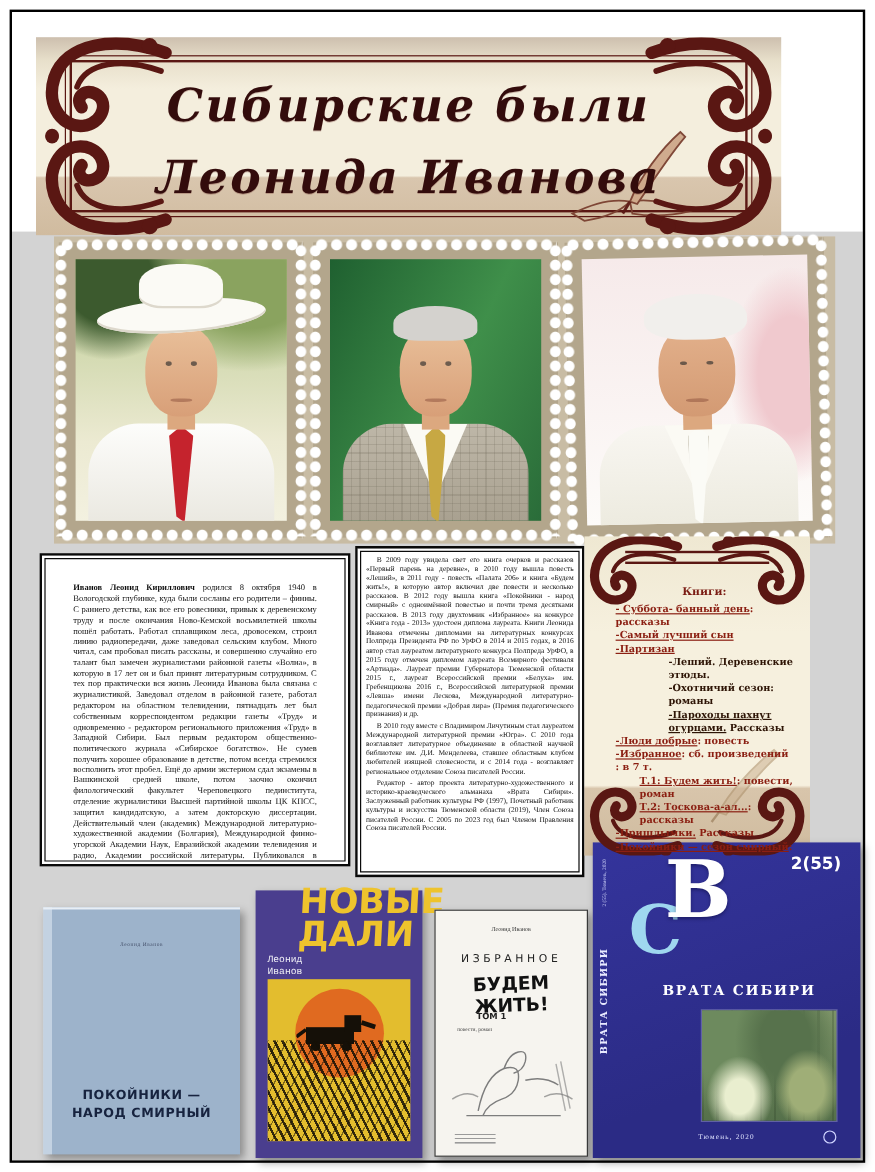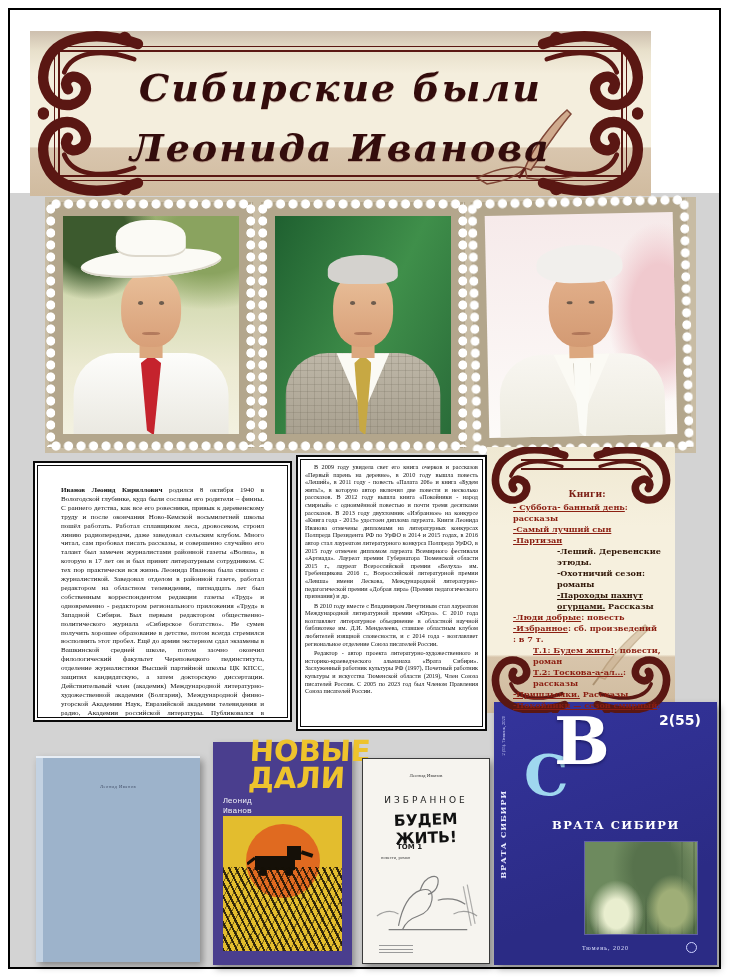--- a/index.html
+++ b/index.html
@@ -357,20 +357,24 @@
     </div>
 
     <span class="bf-quill"><svg viewBox="0 0 90 70">
           <path d="M78,6 C60,20 40,42 32,58 L38,60 C50,44 66,24 82,10 Z" fill="#cbb191" stroke="#a98c66" stroke-width="1.5"></path>
           <path d="M32,58 L26,66" stroke="#8a6c48" stroke-width="2"></path>
         </svg></span>
   </div>
 
   <div class="cover book1">
     <div class="b1-author">Леонид Иванов</div>
+    <div class="b1-title">
+      <div>ПОКОЙНИКИ —</div>
+      <div>НАРОД СМИРНЫЙ</div>
+    </div>
   </div>
 
   <div class="cover book2">
     <div class="b2-title">
       <div>НОВЫЕ</div>
       <div>ДАЛИ</div>
     </div>
     <div class="b2-author">
       <div>Леонид</div>
       <div>Иванов</div>

